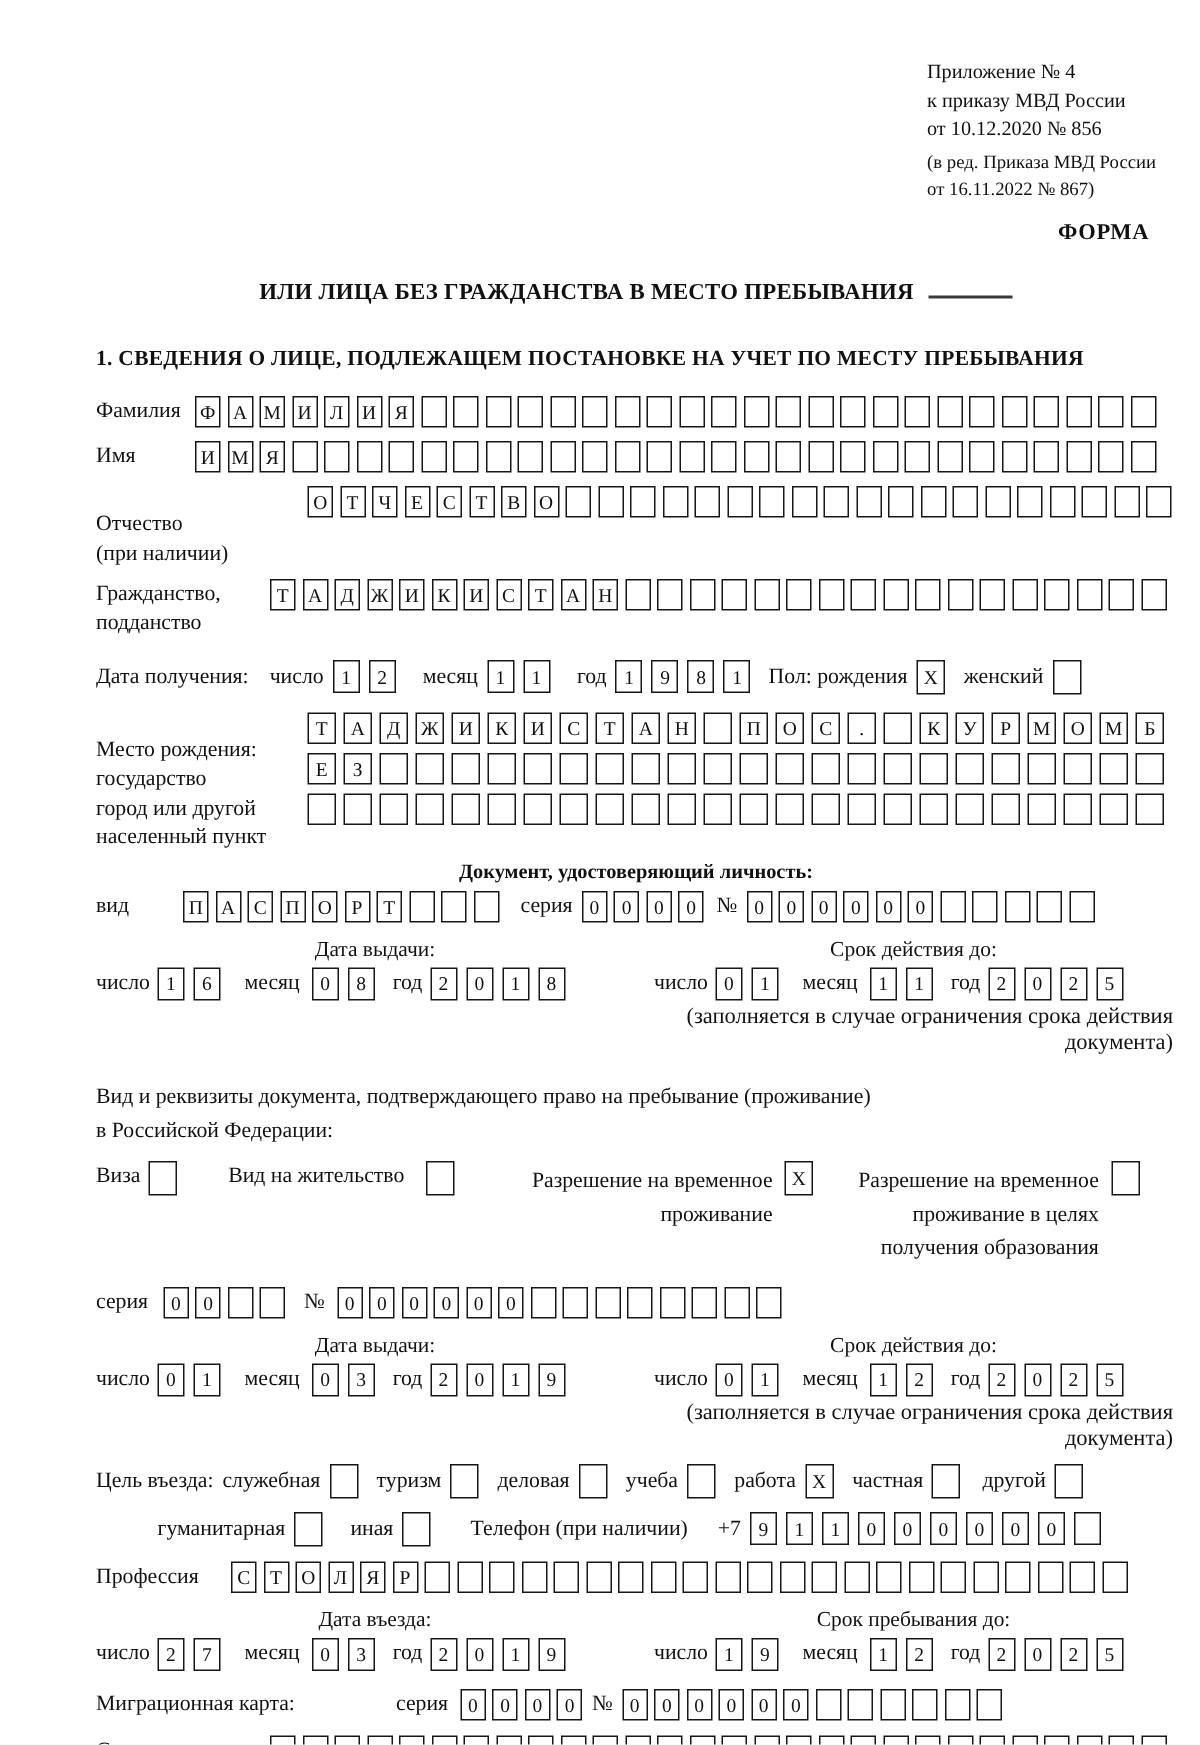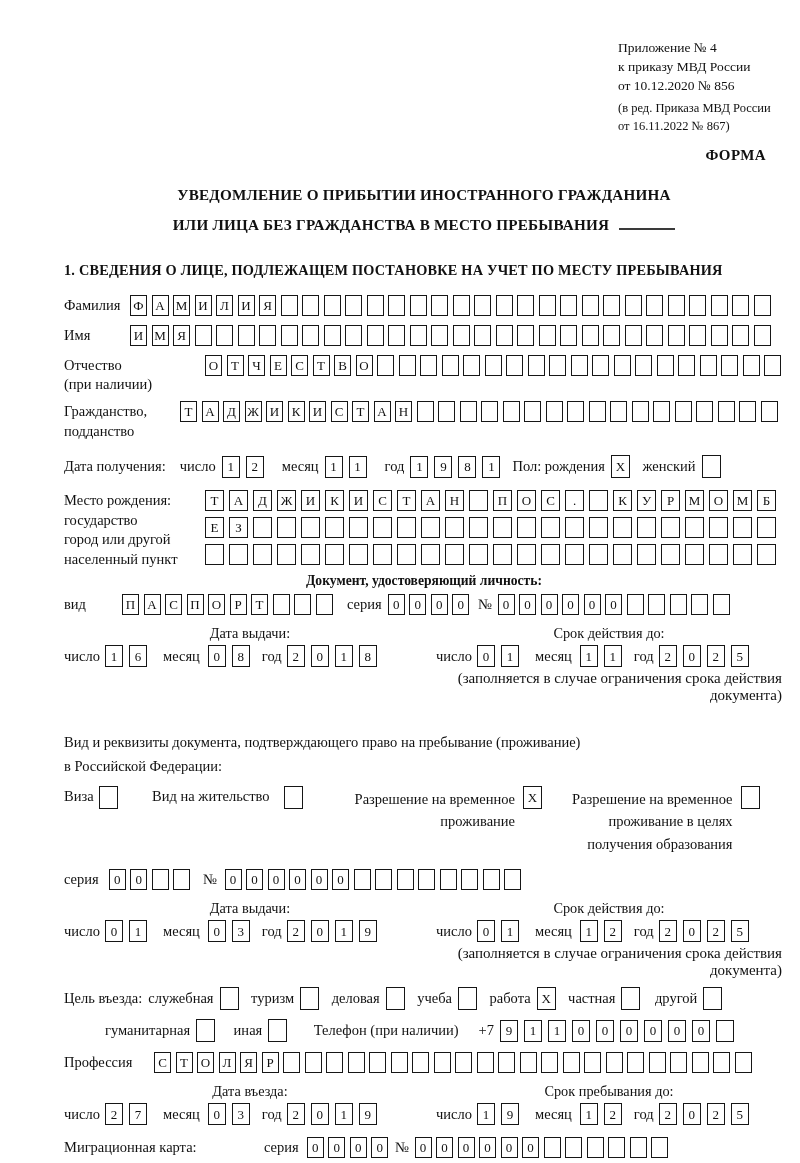--- a/index.html
+++ b/index.html
@@ -18,21 +18,21 @@
   .hdr .sub { margin-top:5px; font-size:12.5px; line-height:1.4; }
   .forma { position:absolute; right:34px; top:147px; font-weight:bold; font-size:15px; letter-spacing:.4px; }
   
   .main { position:absolute; left:64px; top:180px; width:720px; }
   .title { text-align:center; font-weight:bold; font-size:15.2px; line-height:2.0; letter-spacing:.2px; }
   .blank-line { display:inline-block; width:56px; border-bottom:2.2px solid #3a3a3a; vertical-align:baseline; margin-left:10px; }
   .sec-heading { font-weight:bold; font-size:14.3px; margin-top:21px; letter-spacing:.2px; }
   
   .frow { display:flex; align-items:flex-start; margin-top:9px; }
   .flabel { font-size:14.5px; line-height:1.35; flex:none; padding-top:1px; }
-  .w66 { width:66px; } .w116 { width:116px; } .w141 { width:141px; } .w194 { width:194px; }
+  .w66 { width:66px; } .w116 { width:116px; } .w141 { width:141px;margin-top:15px; } .w194 { width:194px; }
   .cells { display:flex; flex:none; }
   .cell {
     width:17px; height:21px; flex:none;
     border:1.8px solid #161616;
     margin-right:4.5px;
     display:flex; align-items:center; justify-content:center;
     font-size:13px; line-height:1; background:#fff;
   }
   .cells.wide .cell { width:19px; margin-right:5px; }
   .cellrows { display:flex; flex-direction:column; gap:6px; }
@@ -41,21 +41,21 @@
   .iline .lbl { margin-right:6px; flex:none; }
   .cells.dates .cell { width:18px; height:22px; margin-right:6px; }
   .grp { display:flex; align-items:center; margin-right:12px; }
   
   .dblock { display:flex; margin-top:10px; }
   .dcol-l { width:372px; }
   .dcol-r { width:346px; }
   .dhead { text-align:center; font-size:14.3px; margin-bottom:3px; }
   .dline { display:flex; align-items:center; font-size:14.5px; }
   .note { font-size:15px; text-align:right; margin-top:3px; }
-  .para { font-size:14.5px; margin-top:27px; line-height:1.6; }
+  .para { font-size:14.5px; margin-top:16px; line-height:1.6; }
   .center-bold { text-align:center; font-weight:bold; font-size:13.6px; margin-top:10px; }
   
   .cbx .cell { width:19px; height:23px; }
   .ckrow { display:flex; align-items:flex-start; margin-top:12px; font-size:14.5px; }
   .ckitem { display:flex; align-items:flex-start; }
   .ckitem .txt { padding-top:2px; }
   .ckitem .txt.c { text-align:right; line-height:1.55; }
 </style>
 </head>
 <body>
@@ -69,21 +69,20 @@
     <div class="sub">
       <div>(в ред. Приказа МВД России</div>
       <div>от 16.11.2022 № 867)</div>
     </div>
   </div>
   <div class="forma">ФОРМА</div>
 
   <div class="main">
 
     <div class="title">
-      <div>УВЕДОМЛЕНИЕ О ПРИБЫТИИ ИНОСТРАННОГО ГРАЖДАНИНА</div>
       <div><span>ИЛИ ЛИЦА БЕЗ ГРАЖДАНСТВА В МЕСТО ПРЕБЫВАНИЯ</span><span class="blank-line"></span></div>
     </div>
 
     <div class="sec-heading">1. СВЕДЕНИЯ О ЛИЦЕ, ПОДЛЕЖАЩЕМ ПОСТАНОВКЕ НА УЧЕТ ПО МЕСТУ ПРЕБЫВАНИЯ</div>
 
     <div class="frow" style="margin-top:16px;">
       <div class="flabel w66">Фамилия</div>
       <div class="cells">
           <span class="cell">Ф</span>
           <span class="cell">А</span>

